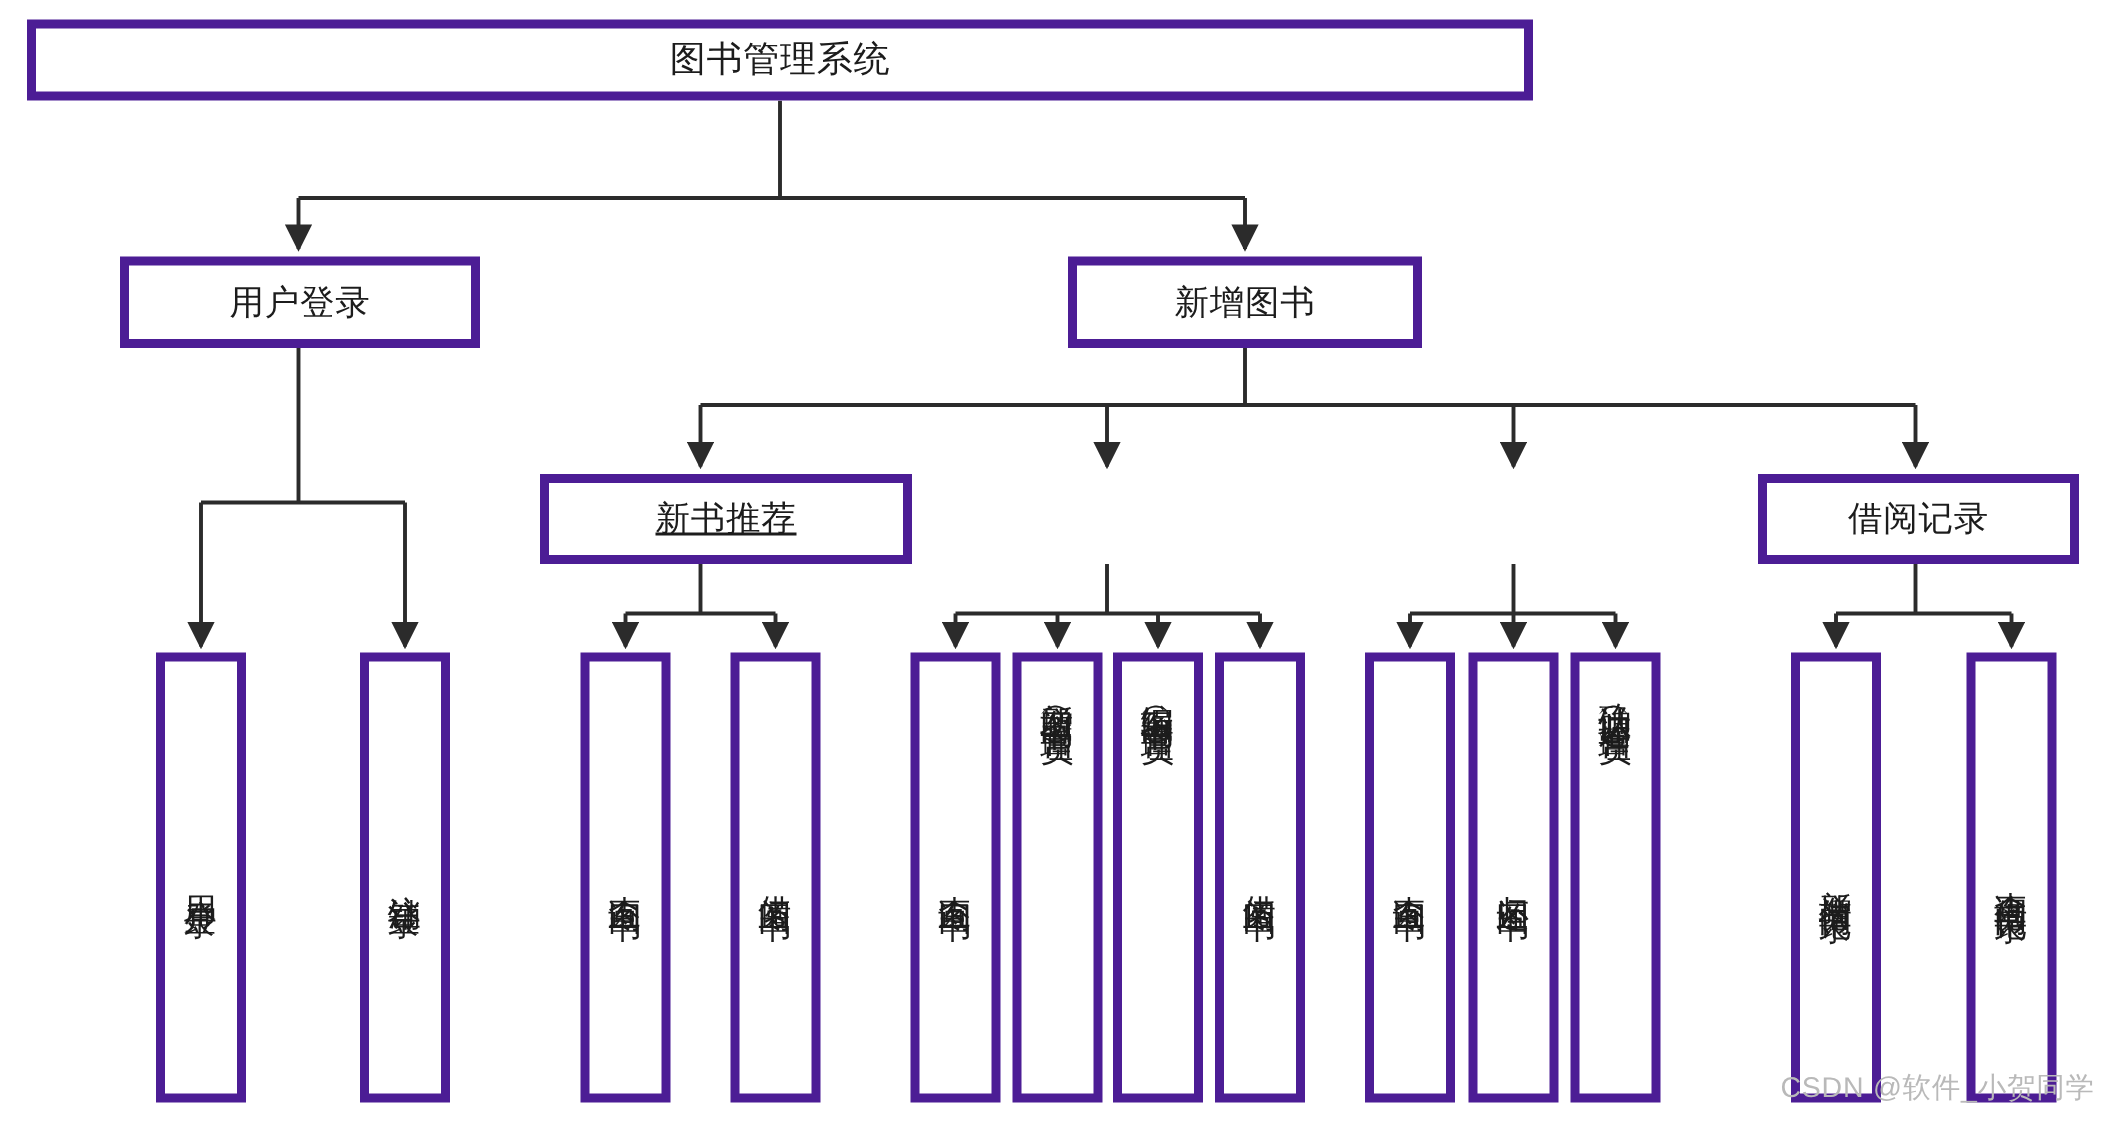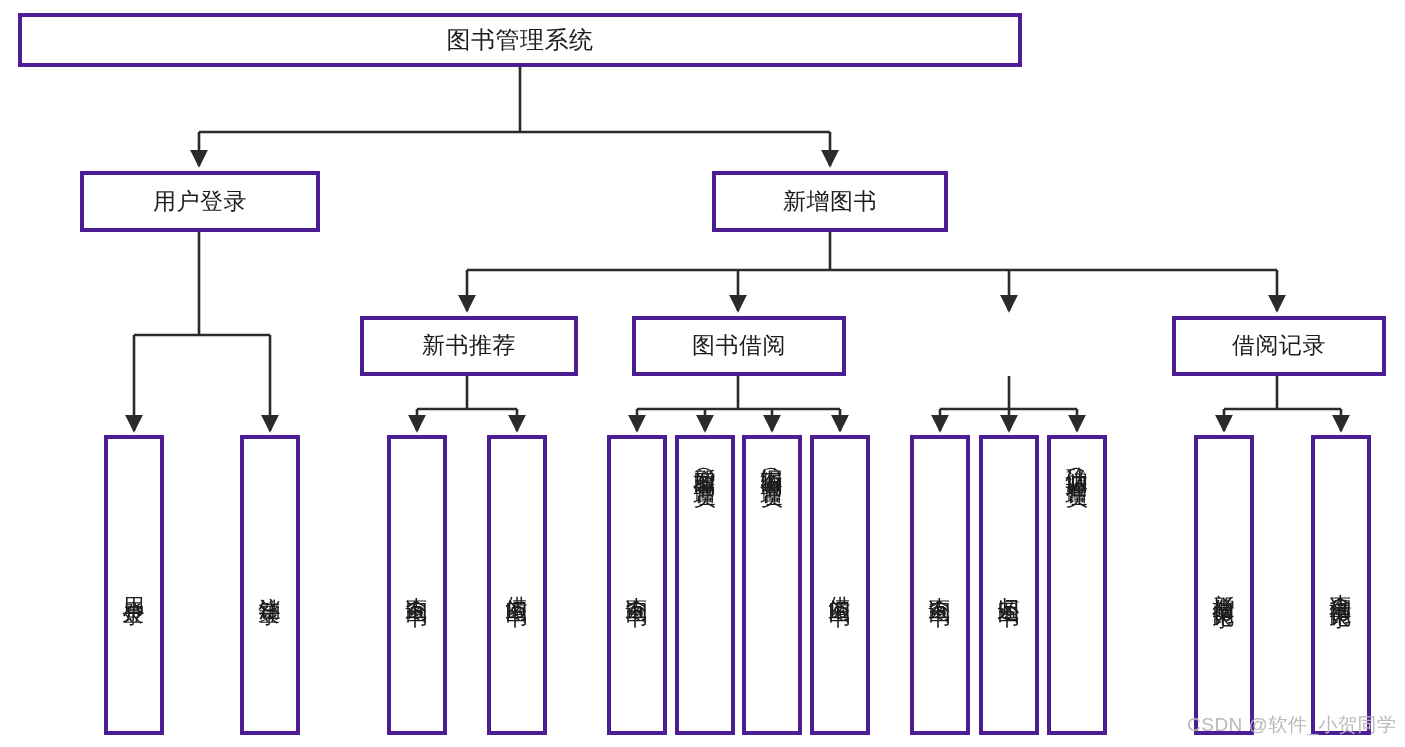--- a/index.html
+++ b/index.html
@@ -21,21 +21,21 @@
     position: absolute;
     left: 0;
     top: 0;
     width: 1405px;
     height: 747px;
     pointer-events: none;
   }
   .node {
     position: absolute;
     box-sizing: border-box;
-    border: 4px solid #4c1d95;
+    border: 6px solid #4c1d95;
     background: #ffffff;
     display: flex;
     align-items: center;
     justify-content: center;
     color: #1c1c1c;
   }
   .node .label {
     display: block;
     text-align: center;
     line-height: 1.18;
@@ -139,25 +139,22 @@
     <span class="label">图书管理系统</span>
   </div>
 
   <div class="node horiz" style="left:80px; top:171px; width:240px; height:61px;">
     <span class="label">用户登录</span>
   </div>
   <div class="node horiz" style="left:712px; top:171px; width:236px; height:61px;">
     <span class="label">新增图书</span>
   </div>
 
-  <div class="node horiz" style="left:360px; top:316px; width:218px; height:60px;">
+  <div class="node horiz" style="left:360px; top:316px; width:248px; height:60px;text-decoration:underline;">
     <span class="label">新书推荐</span>
-  </div>
-  <div class="node horiz" style="left:632px; top:316px; width:214px; height:60px;">
-    <span class="label">图书借阅</span>
   </div>
   <div class="node horiz" style="left:1172px; top:316px; width:214px; height:60px;">
     <span class="label">借阅记录</span>
   </div>
 
   <div class="node vert centered" style="left:104px; top:435px; width:60px; height:300px;">
     <span class="label">用户登录</span>
   </div>
   <div class="node vert centered" style="left:240px; top:435px; width:60px; height:300px;">
     <span class="label">注销登录</span>

